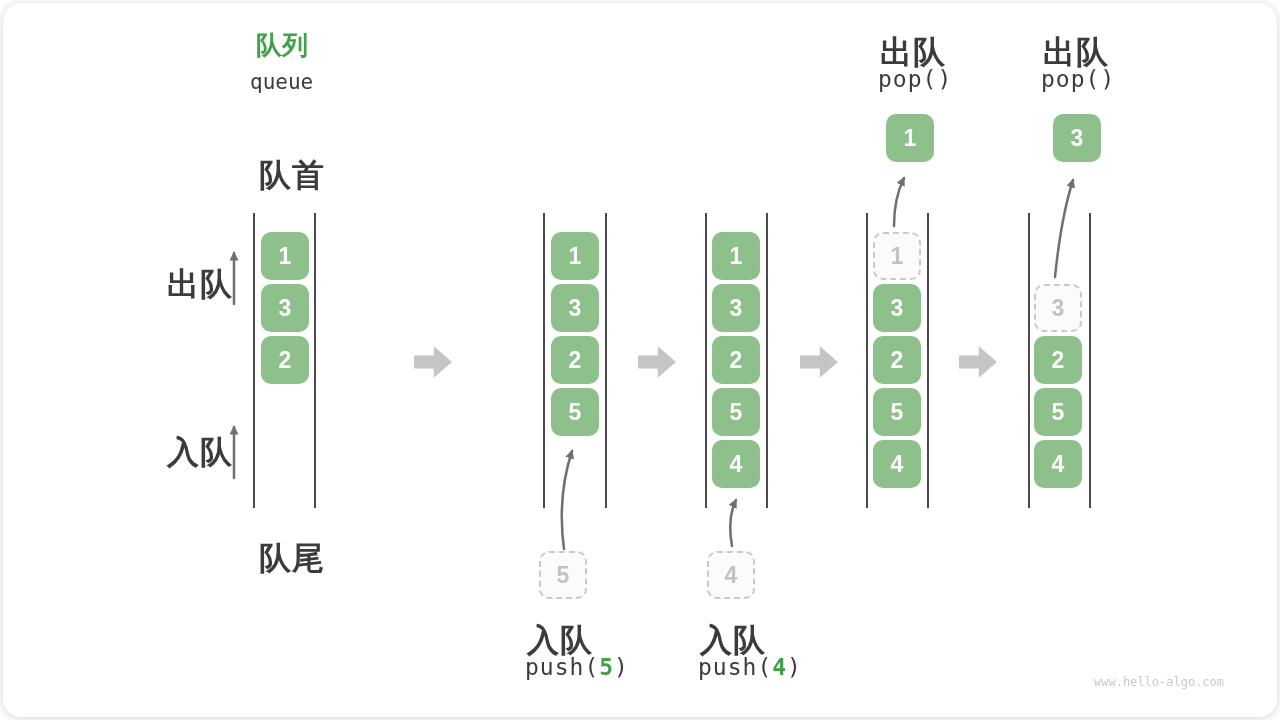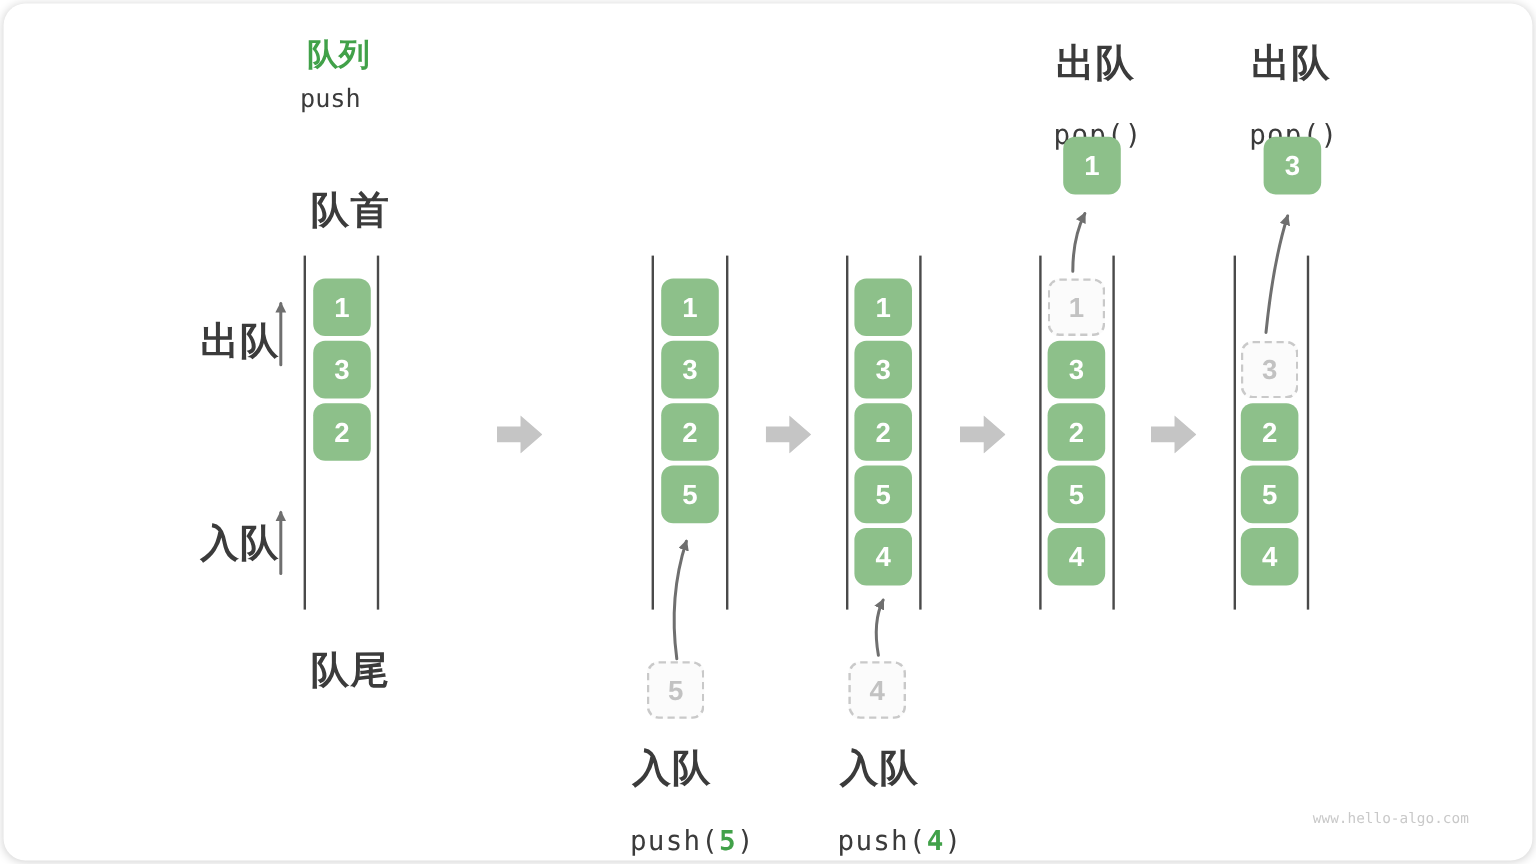--- a/index.html
+++ b/index.html
@@ -9,21 +9,21 @@
   }
   *{margin:0;padding:0;box-sizing:border-box;}
   html,body{width:1280px;height:720px;background:#fff;font-family:"Liberation Sans",sans-serif;}
   .card{position:absolute;left:3px;top:3px;width:1274px;height:714px;background:#fff;
         border-radius:18px;box-shadow:0 1px 8px rgba(0,0,0,0.18);overflow:hidden;}
   .stage{position:absolute;left:16px;top:0;width:1280px;height:720px;text-decoration:underline;}
 
   .title-zh{position:absolute;font-size:26px;font-weight:700;color:var(--accent);}
   .title-en{position:absolute;font-size:21px;color:var(--ink);font-family:"DejaVu Sans Mono",monospace;}
   .cn-label{position:absolute;font-size:32px;font-weight:700;color:var(--ink);letter-spacing:1px;}
-  .mono{position:absolute;font-size:23px;color:var(--ink);font-family:"DejaVu Sans Mono",monospace;letter-spacing:1px;margin-top:34px;}
+  .mono{position:absolute;font-size:23px;color:var(--ink);font-family:"DejaVu Sans Mono",monospace;letter-spacing:1px;}
   .mono .arg{color:var(--accent);font-weight:700;}
 
   .vline{position:absolute;width:1.5px;height:295px;top:213px;background:var(--line);}
 
   .qbox{position:absolute;width:48px;height:48px;border-radius:10px;background:var(--green);
         color:#fff;font-size:23px;font-weight:700;display:flex;align-items:center;justify-content:center;}
   .gbox{position:absolute;width:48px;height:48px;border-radius:10px;background:var(--ghost-bg);
         border:2.5px dashed var(--ghost-border);color:var(--ghost-text);font-size:23px;font-weight:700;
         display:flex;align-items:center;justify-content:center;}
 
@@ -34,21 +34,21 @@
         font-family:"DejaVu Sans Mono",monospace;}
   svg{position:absolute;left:0;top:0;}
 </style>
 </head>
 <body>
 
 <div class="card"></div>
 <div class="stage">
 
   <div class="title-zh" style="left:240px;top:28px">队列</div>
-  <div class="title-en" style="left:234px;top:70px">push</div>
+  <div class="title-en" style="left:234px;top:70px">queue</div>
 
   <div class="cn-label" style="left:243px;top:154px">队首</div>
   <div class="cn-label" style="left:243px;top:537px">队尾</div>
   <div class="cn-label" style="left:151px;top:263px">出队</div>
   <div class="cn-label" style="left:151px;top:431px">入队</div>
 
   <div class="cn-label" style="left:864px;top:31px">出队</div>
   <div class="mono" style="left:862px;top:66px">pop()</div>
   <div class="cn-label" style="left:1027px;top:31px">出队</div>
   <div class="mono" style="left:1025px;top:66px">pop()</div>

